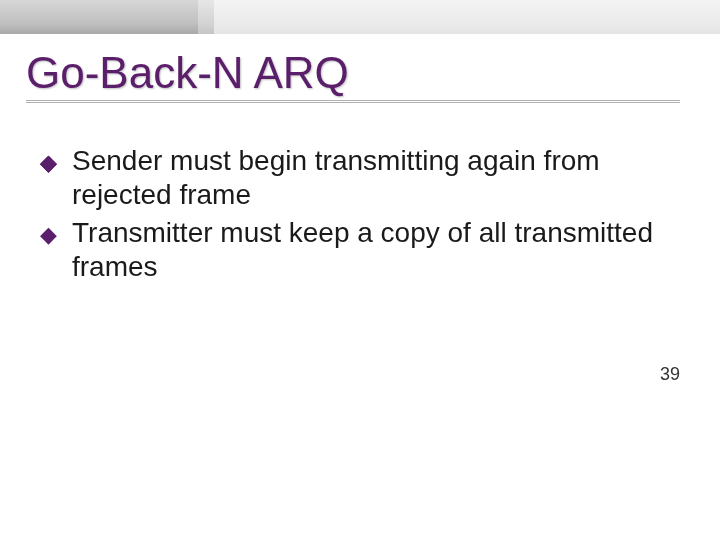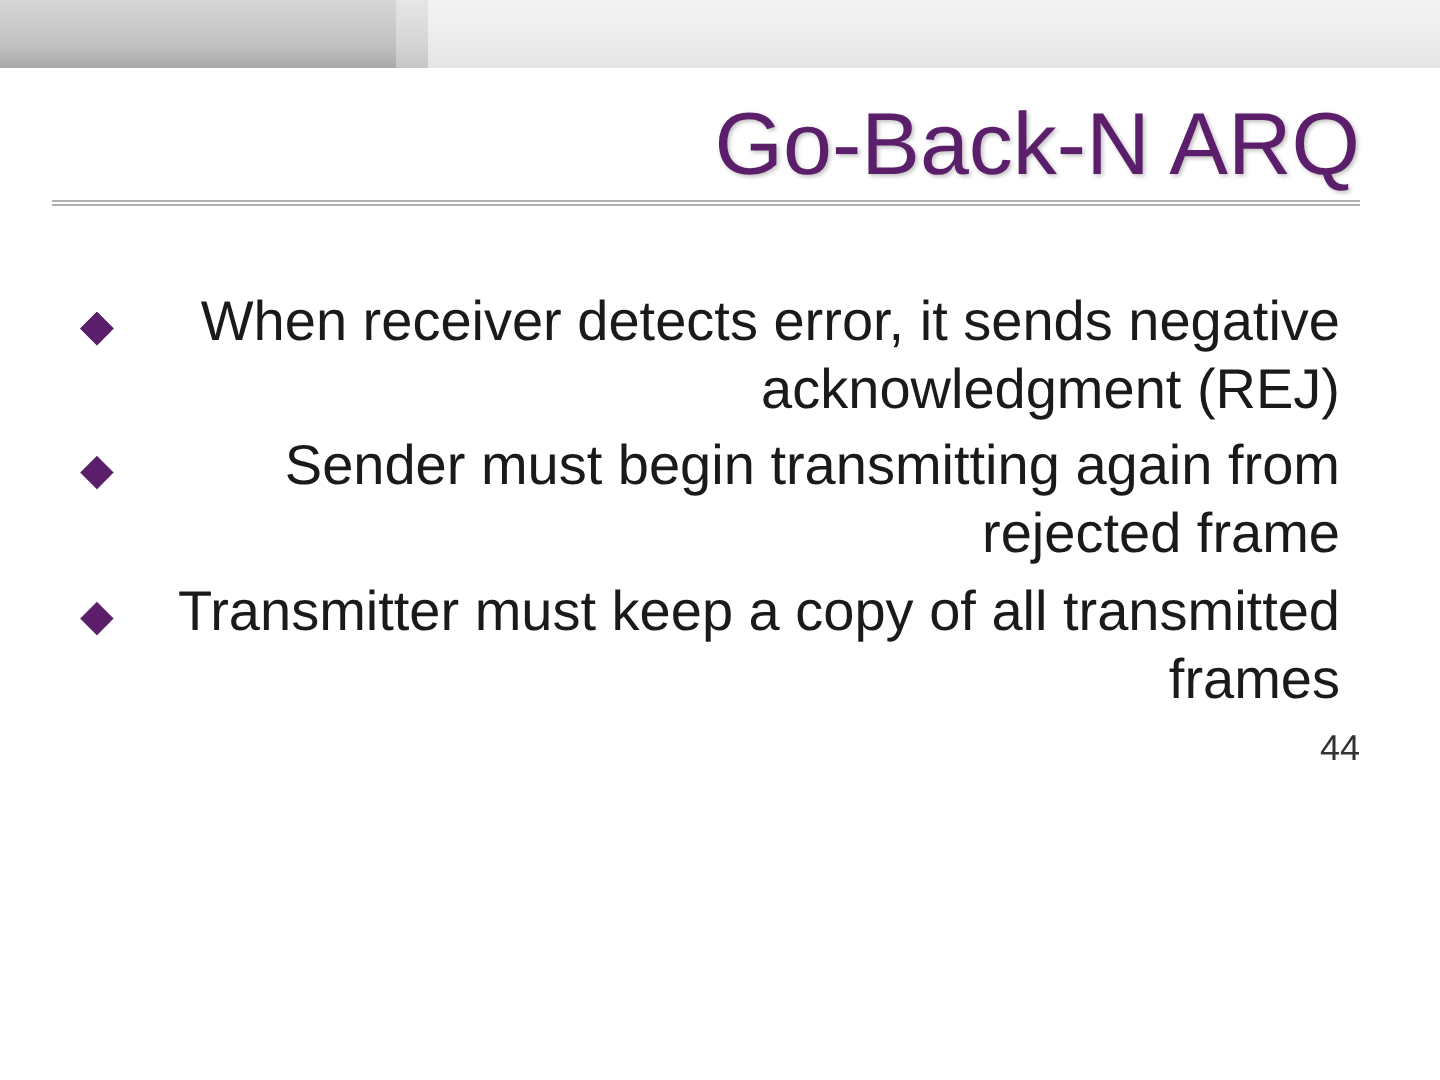--- a/index.html
+++ b/index.html
@@ -9,21 +9,20 @@
     height: 540px;
     overflow: hidden;
     font-family: Verdana, Geneva, sans-serif;
     background: #ffffff;
   }
   .slide {
     position: relative;
     width: 720px;
     height: 413px;
     box-sizing: border-box;
-    text-align: right;
   }
   .topbar {
     position: absolute;
     top: 0;
     left: 0;
     width: 720px;
     height: 34px;
   }
   .topbar .seg-a {
     position: absolute;
@@ -103,27 +102,26 @@
 
   <div class="title">Go-Back-N ARQ</div>
 
   <div class="body">
     <ul>
       <li>
         <span class="bullet">◆</span>
       </li>
       <li>
         <span class="bullet">◆</span>
-        <span>When receiver detects error, it sends negative acknowledgment (REJ)</span>
       </li>
       <li>
         <span class="bullet">◆</span>
         <span>Sender must begin transmitting again from rejected frame</span>
       </li>
       <li>
         <span class="bullet">◆</span>
         <span>Transmitter must keep a copy of all transmitted frames</span>
       </li>
     </ul>
   </div>
 
-  <div class="pagenum">44</div>
+  <div class="pagenum">39</div>
 </div>
 
 </body></html>

